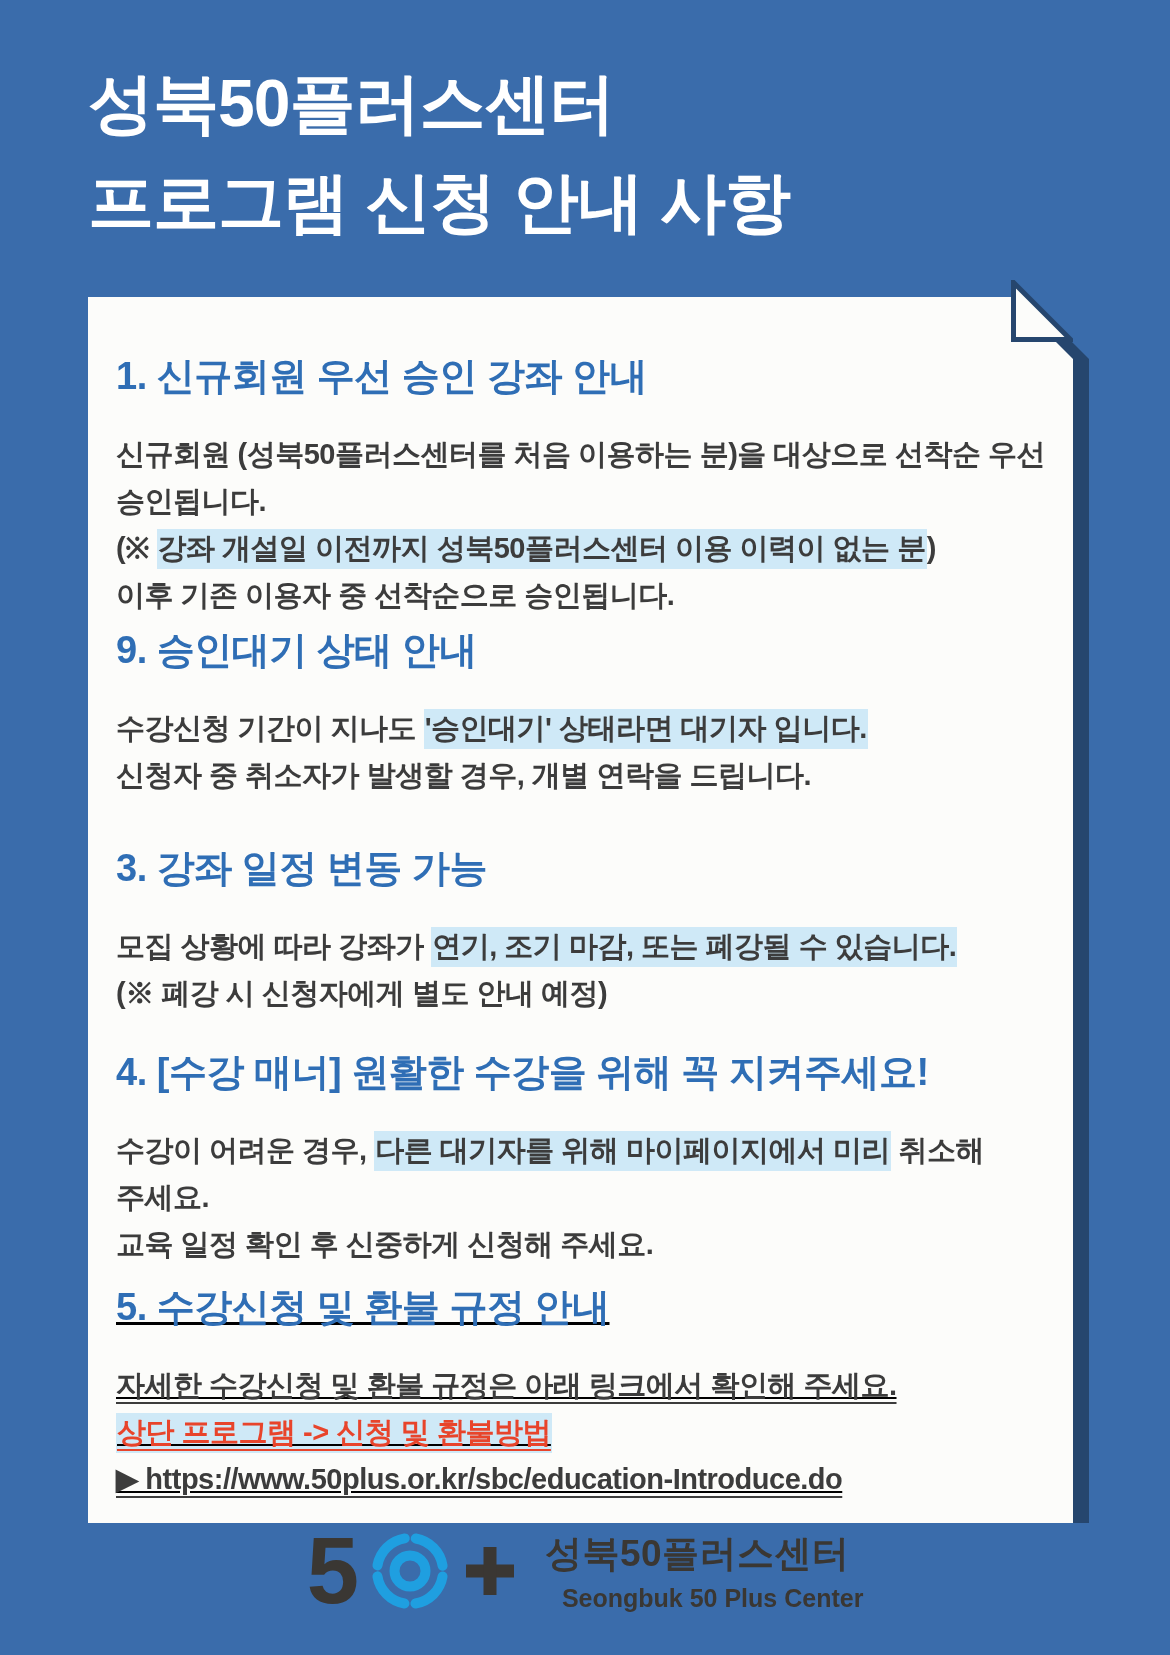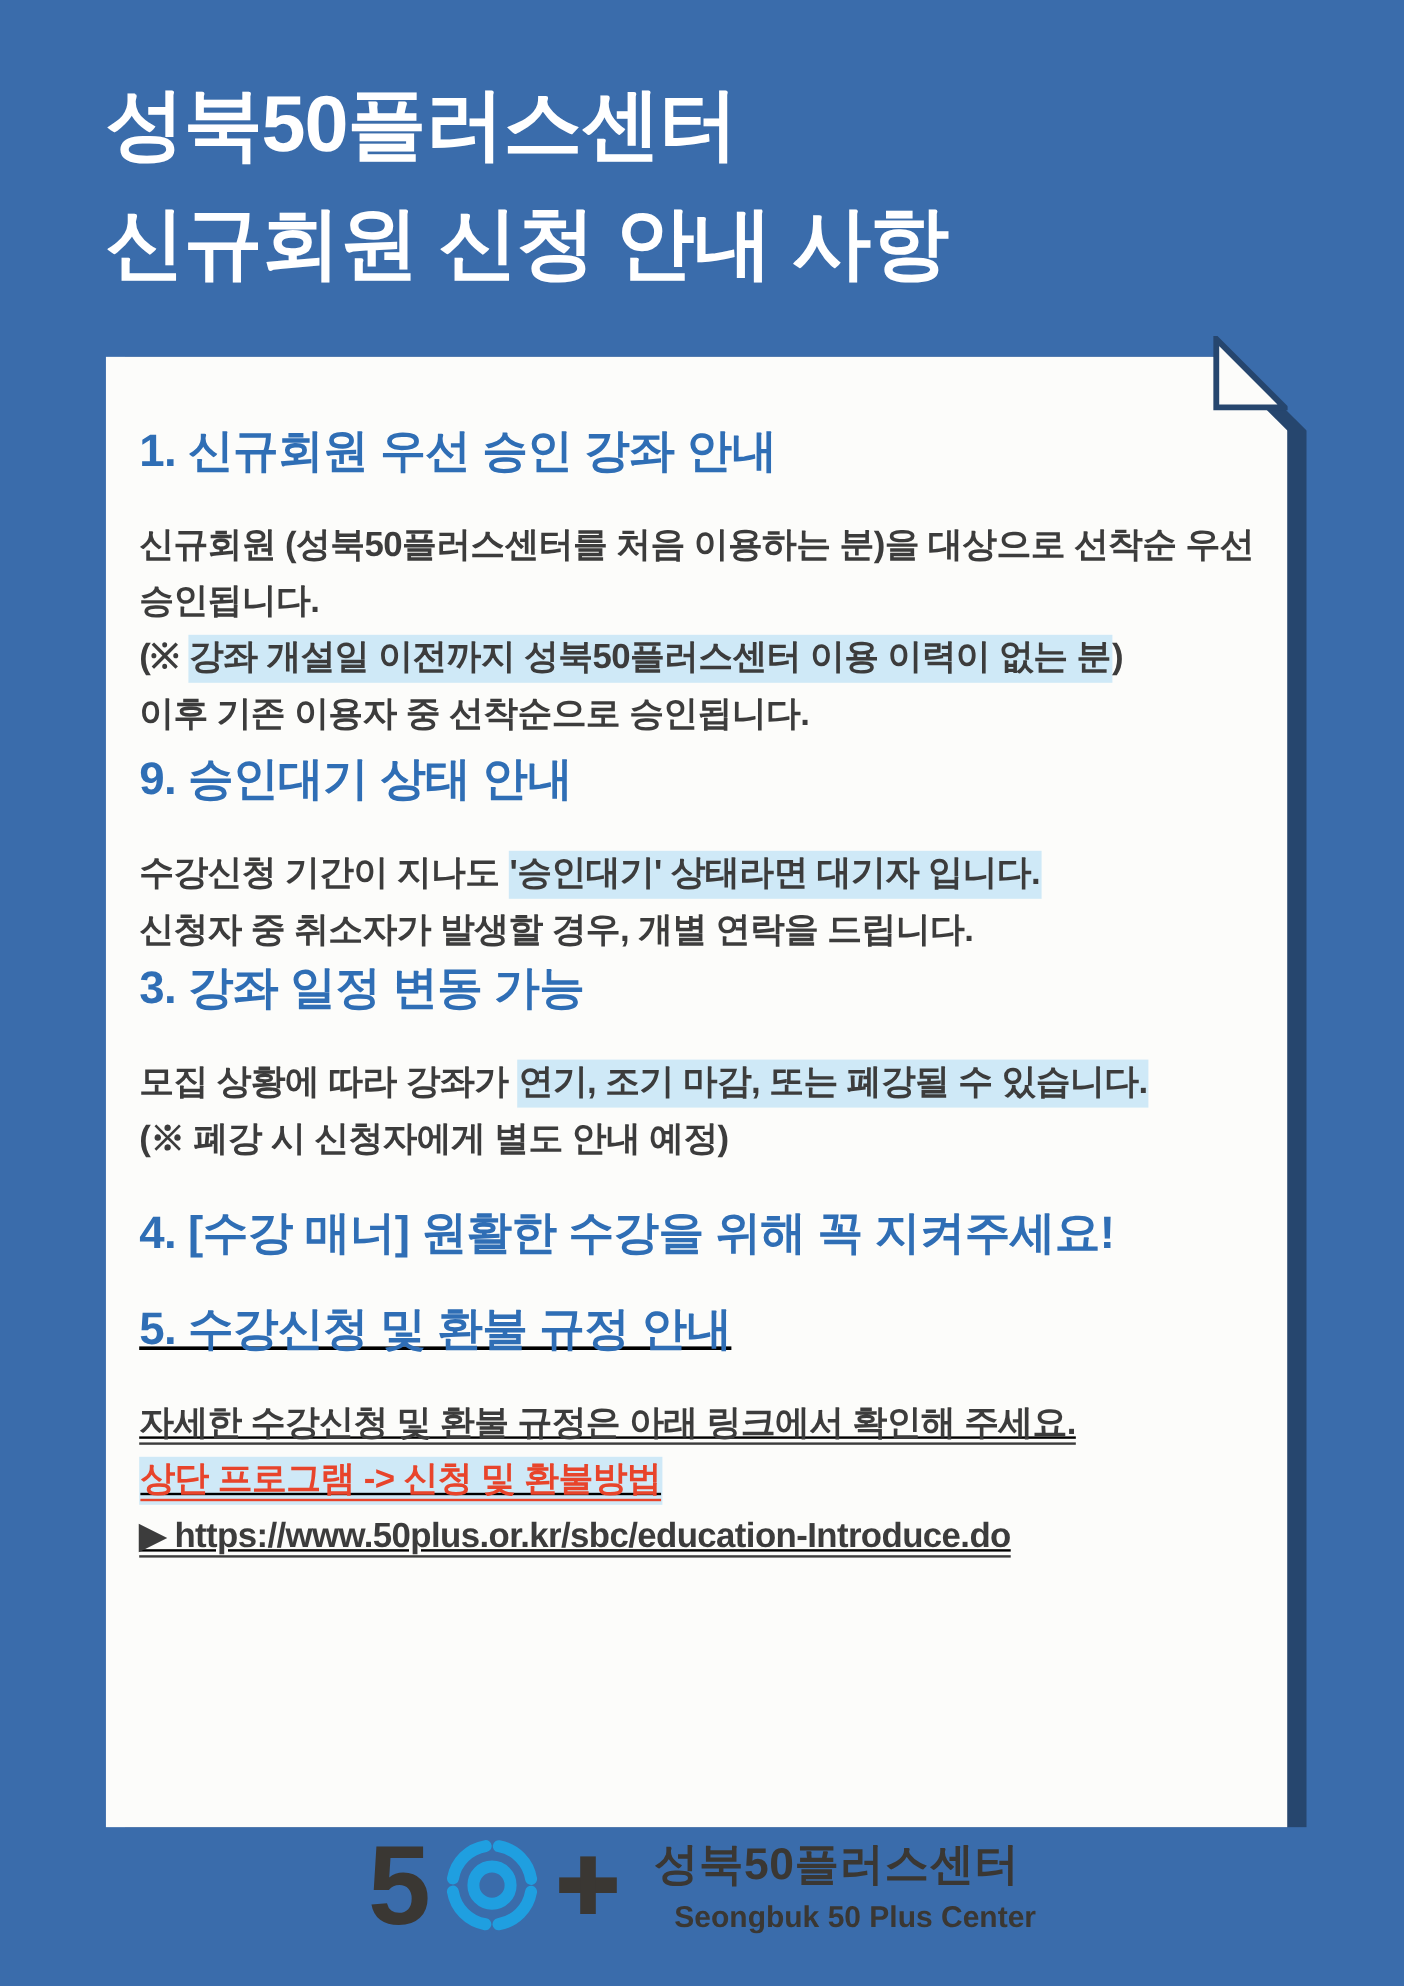--- a/index.html
+++ b/index.html
@@ -29,21 +29,21 @@
     position:absolute;left:0;top:17px;width:985px;height:1226px;
     background:var(--card,#fcfcfa);
     clip-path:polygon(0 0,923px 0,100% 62px,100% 100%,0 100%);
     box-sizing:border-box;
     padding:54px 50px 0 28px;
   }
   .fold{position:absolute;top:0;right:0;width:62px;height:62px;}
   
   .sec{margin:0;}
   .sec:nth-of-type(2){margin-top:6px;}
-  .sec:nth-of-type(3){}
+  .sec:nth-of-type(3){margin-top:44px;}
   .sec:nth-of-type(4){margin-top:30px;}
   .sec:nth-of-type(5){margin-top:14px;text-decoration:underline;}
   .sec-heading{
     color:var(--heading,#2f6eb5);
     font-size:38px;font-weight:800;line-height:50px;
     margin:0 0 30px 0;letter-spacing:-0.5px;
   }
   .line{
     font-size:29px;font-weight:600;
     color:var(--body-text,#3c3c3c);
@@ -64,21 +64,21 @@
   .name-ko{font-size:37px;font-weight:800;letter-spacing:0.5px;}
   .name-en{font-size:25px;font-weight:700;margin-top:5px;margin-left:17px;}
 </style>
 </head>
 <body>
 
 <div class="page">
 
   <div class="poster-title">
     <div>성북50플러스센터</div>
-    <div>신규회원 신청 안내 사항</div>
+    <div>프로그램 신청 안내 사항</div>
   </div>
 
   <div class="card-wrap">
     <div class="card-shadow"></div>
     <div class="card">
       <div>
           <section class="sec">
             <h2 class="sec-heading">1. 신규회원 우선 승인 강좌 안내</h2>
             <div>
               <div class="line"><span class="seg">신규회원 (성북50플러스센터를 처음 이용하는 분)을 대상으로 선착순 우선</span></div>
@@ -96,20 +96,25 @@
           </section>
           <section class="sec">
             <h2 class="sec-heading">3. 강좌 일정 변동 가능</h2>
             <div>
               <div class="line"><span class="seg">모집 상황에 따라 강좌가 </span><span class="seg hl">연기, 조기 마감, 또는 폐강될 수 있습니다.</span></div>
               <div class="line"><span class="seg">(※ 폐강 시 신청자에게 별도 안내 예정)</span></div>
             </div>
           </section>
           <section class="sec">
             <h2 class="sec-heading">4. [수강 매너] 원활한 수강을 위해 꼭 지켜주세요!</h2>
+            <div>
+              <div class="line"><span class="seg">수강이 어려운 경우, </span><span class="seg hl">다른 대기자를 위해 마이페이지에서 미리</span><span class="seg"> 취소해</span></div>
+              <div class="line"><span class="seg">주세요.</span></div>
+              <div class="line"><span class="seg">교육 일정 확인 후 신중하게 신청해 주세요.</span></div>
+            </div>
           </section>
           <section class="sec">
             <h2 class="sec-heading">5. 수강신청 및 환불 규정 안내</h2>
             <div>
               <div class="line"><span class="seg ul">자세한 수강신청 및 환불 규정은 아래 링크에서 확인해 주세요.</span></div>
               <div class="line"><span class="seg hl red ul">상단 프로그램 -&gt; 신청 및 환불방법</span></div>
               <div class="line"><span class="seg ul">▶ https://www.50plus.or.kr/sbc/education-Introduce.do</span></div>
             </div>
           </section>
         </div>

